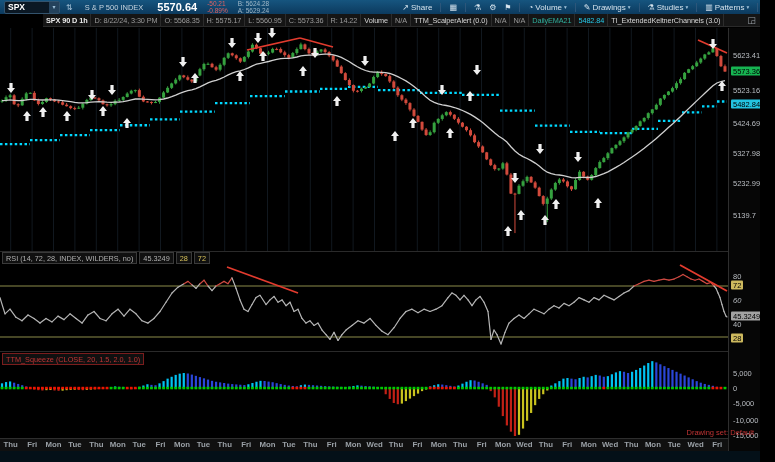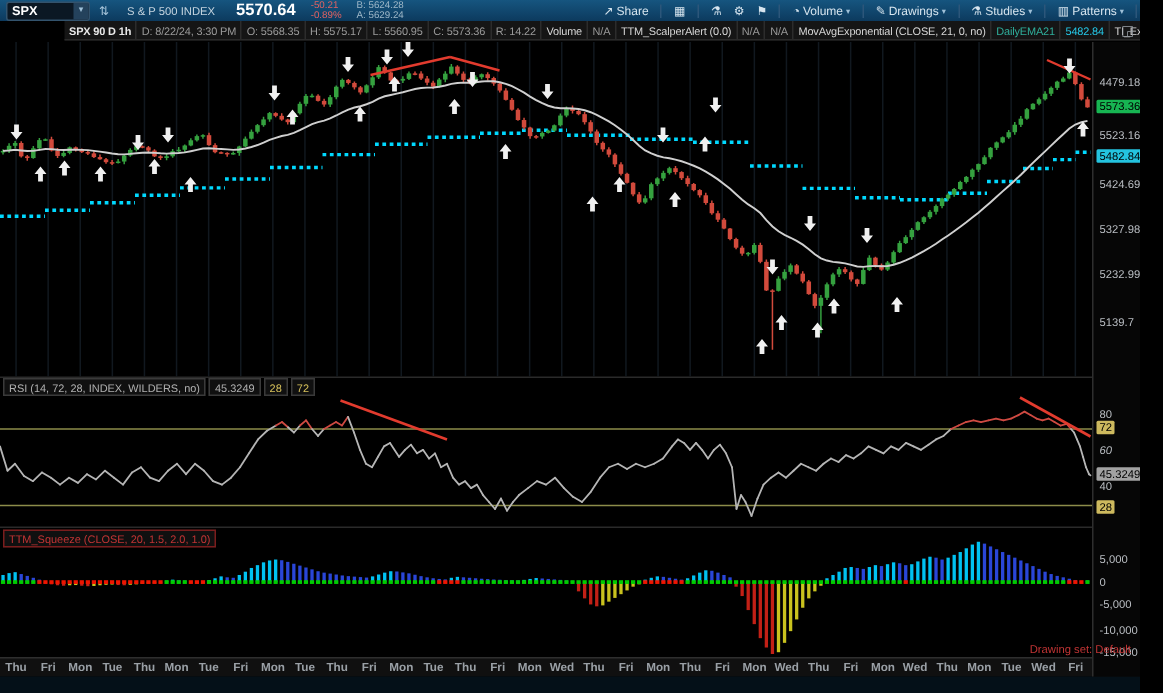--- a/index.html
+++ b/index.html
@@ -113,21 +113,20 @@
       <div class="cell" style="color: rgb(154, 154, 154);">O: 5568.35</div>
       <div class="cell" style="color: rgb(154, 154, 154);">H: 5575.17</div>
       <div class="cell" style="color: rgb(154, 154, 154);">L: 5560.95</div>
       <div class="cell" style="color: rgb(154, 154, 154);">C: 5573.36</div>
       <div class="cell" style="color: rgb(154, 154, 154);">R: 14.22</div>
       <div class="cell" style="color: rgb(213, 213, 213);">Volume</div>
       <div class="cell" style="color: rgb(154, 154, 154);">N/A</div>
       <div class="cell" style="color: rgb(213, 213, 213);">TTM_ScalperAlert (0.0)</div>
       <div class="cell" style="color: rgb(154, 154, 154);">N/A</div>
       <div class="cell" style="color: rgb(154, 154, 154);">N/A</div>
-      <div class="cell" style="color: rgb(213, 213, 213);">MovAvgExponential (CLOSE, 21, 0, no)</div>
       <div class="cell" style="color: rgb(47, 174, 155);">DailyEMA21</div>
       <div class="cell" style="color: rgb(37, 200, 232);">5482.84</div>
       <div class="cell" style="color: rgb(213, 213, 213);">TI_ExtendedKeltnerChannels (3.0)</div>
     </div>
   <span class="max-icon">◲</span>
 
   <svg id="main-svg" width="728" height="223" style="top:28px">
       <line x1="10.7" y1="0" x2="10.7" y2="223" stroke="#11181f" stroke-width="1"></line>
       <line x1="32.099999999999994" y1="0" x2="32.099999999999994" y2="223" stroke="#11181f" stroke-width="1"></line>
       <line x1="53.5" y1="0" x2="53.5" y2="223" stroke="#11181f" stroke-width="1"></line>
@@ -1118,21 +1117,21 @@
       <rect x="699.3472222222222" y="33.8" width="2.8" height="2.5" fill="#00cc00"></rect>
       <rect x="703.3861111111111" y="33.8" width="2.8" height="2.5" fill="#00cc00"></rect>
       <rect x="707.425" y="33.8" width="2.8" height="2.5" fill="#00cc00"></rect>
       <rect x="711.4638888888888" y="33.8" width="2.8" height="2.5" fill="#ee1500"></rect>
       <rect x="715.5027777777777" y="33.8" width="2.8" height="2.5" fill="#ee1500"></rect>
       <rect x="719.5416666666666" y="33.8" width="2.8" height="2.5" fill="#ee1500"></rect>
       <rect x="723.5805555555555" y="33.8" width="2.8" height="2.5" fill="#00cc00"></rect>
     </svg>
 
   <div class="gutter" id="gutter">
-      <span class="axlbl" style="top: 27px;">4479.18</span>
+      <span class="axlbl" style="top: 27px;">5623.41</span>
       <span class="axlbl badge" style="background: rgb(23, 181, 82); top: 43px;">5573.36</span>
       <span class="axlbl" style="top: 62px;">5523.16</span>
       <span class="axlbl badge" style="background: rgb(36, 196, 224); top: 76px;">5482.84</span>
       <span class="axlbl" style="top: 95px;">5424.69</span>
       <span class="axlbl" style="top: 125px;">5327.98</span>
       <span class="axlbl" style="top: 155px;">5232.99</span>
       <span class="axlbl" style="top: 187px;">5139.7</span>
       <span class="axlbl" style="top: 248px;">80</span>
       <span class="axlbl badge" style="background: rgb(205, 185, 94); top: 257px;">72</span>
       <span class="axlbl" style="top: 272px; font-style: italic;">60</span>

